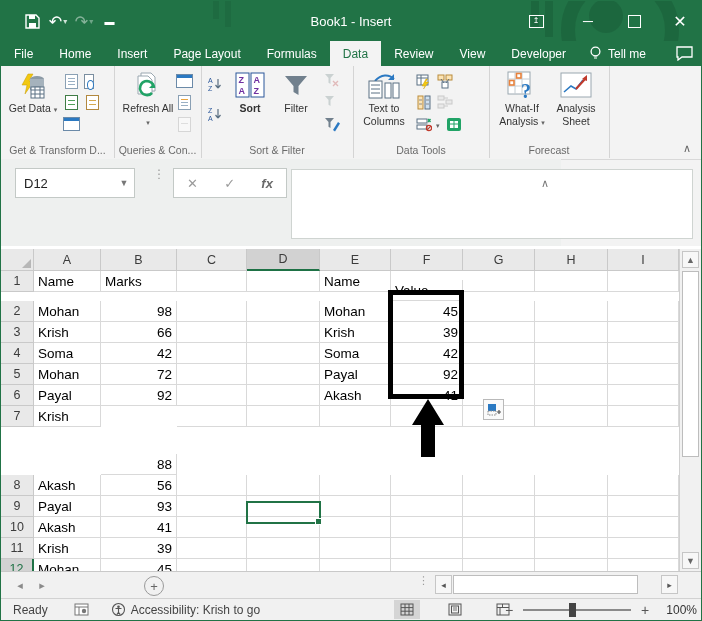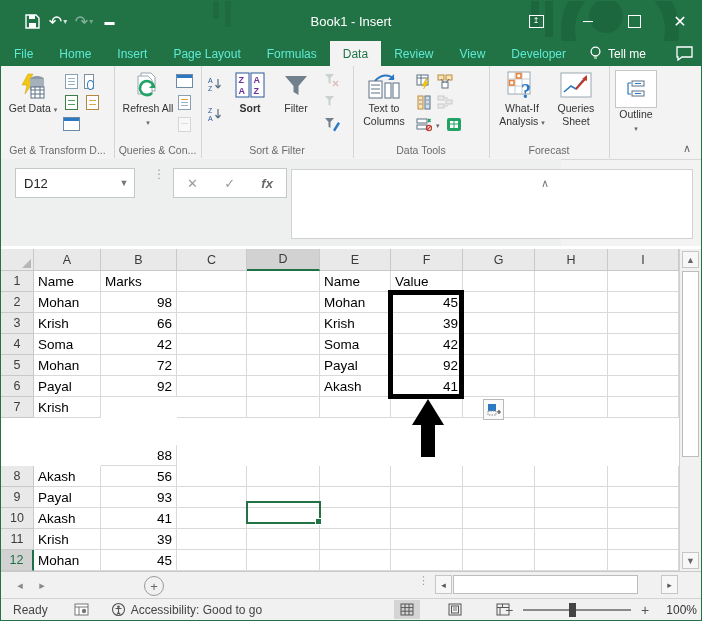--- a/index.html
+++ b/index.html
@@ -20,21 +20,21 @@
   .dim{opacity:.45;}
   #win-title{position:absolute;top:0;left:0;width:700px;height:40px;display:flex;align-items:center;justify-content:center;color:#fff;font-size:13px;}
   #user-area{position:absolute;right:188px;top:0;height:40px;display:flex;align-items:center;gap:9px;color:#fff;font-size:12px;}
   #avatar{width:26px;height:26px;border-radius:50%;background:#d9d9d9;color:#8a8a8a;display:flex;align-items:center;justify-content:center;font-size:12px;}
   .winctl{position:absolute;top:0;height:40px;width:34px;display:flex;align-items:center;justify-content:center;color:#fff;font-size:14px;}
   #ribbon-display-btn{right:148px;}
   #min-btn{right:96px;}#max-btn{right:50px;}#close-btn{right:4px;font-size:16px;}
   .boxglyph{width:13px;height:11px;border:1.5px solid #fff;display:flex;align-items:center;justify-content:center;font-size:8px;line-height:1;}
   
   #tabrow{position:absolute;left:0;top:40px;width:700px;height:25px;background:#217346;display:flex;align-items:stretch;}
-  .tab{color:#5eead4;font-size:12px;display:flex;align-items:center;padding:0 13px;cursor:default;}
+  .tab{color:#ffffff;font-size:12px;display:flex;align-items:center;padding:0 13px;cursor:default;}
   .tab.active{background:#f3f3f3;color:#217346;}
   #tellme{display:flex;align-items:center;gap:6px;color:#fff;font-size:12px;padding:0 10px;}
   #comment-btn{position:absolute;right:8px;top:0;height:25px;display:flex;align-items:center;}
   
   #ribbon{position:absolute;left:0;top:65px;width:700px;height:93px;background:#f3f3f3;border-bottom:1px solid #d8d8d8;}
   .rgroup{position:absolute;top:0;height:92px;border-right:1px solid #d4d4d4;}
   .glabel{position:absolute;bottom:2px;left:0;right:0;text-align:center;font-size:10.5px;color:#6a6a6a;white-space:nowrap;overflow:hidden;}
   .bigbtn{position:absolute;top:4px;width:54px;display:flex;flex-direction:column;align-items:center;}
   .bigbtn .bicon{height:32px;display:flex;align-items:center;justify-content:center;}
   .bigbtn .blabel{font-size:10.5px;color:#333;text-align:center;line-height:1.25;width:54px;}
@@ -403,38 +403,25 @@
       </div>
       <div class="bigbtn" style="left:60px;">
         <div class="bicon">
           <svg width="32" height="28" viewBox="0 0 32 28">
             <rect x="1" y="1" width="30" height="24" fill="#fff" stroke="#9aa7b0"></rect>
             <path d="M4 20l7-6 5 3 7-9" fill="none" stroke="#2b79c2" stroke-width="1.6"></path>
             <path d="M16 17l10-11" fill="none" stroke="#c0392b" stroke-width="2"></path>
               <path d="M27 3v6l-5-2z" fill="#c0392b"></path>
           </svg>
         </div>
-        <div class="blabel">Queries Sheet</div>
+        <div class="blabel">Analysis Sheet</div>
       </div>
       <div class="glabel">Forecast</div>
     </div>
 
-    <div class="rgroup" style="left:608px;width:54px;border-right:none;">
-      <div class="bigbtn" style="left:5px;width:44px;">
-        <div class="bicon" style="width:40px;height:36px;border:1px solid #c6c6c6;background:#fff;">
-          <svg width="22" height="20" viewBox="0 0 22 20">
-              <rect x="7" y="2" width="12" height="5" fill="#fff" stroke="#5b7083"></rect>
-              <rect x="7" y="12" width="12" height="5" fill="#fff" stroke="#5b7083"></rect>
-              <path d="M3 4h3M3 4v11h3M10 4.5h6M10 14.5h6" stroke="#2b79c2" stroke-width="1.2" fill="none"></path>
-            </svg>
-        </div>
-        <div class="blabel" style="width:44px;"><span>Outline</span><br><span class="caret">▾</span></div>
-      </div>
-      <div class="glabel"></div>
-    </div>
 
     <div id="collapse-ribbon">∧</div>
   </div>
 
   <div id="formulaband">
     <div id="namebox">
       <span class="nval">D12</span>
       <span class="ncaret">▼</span>
     </div>
     <div class="vdots">⋮</div>
@@ -461,21 +448,21 @@
           <div class="colhdr" style="width: 73px;">H</div>
           <div class="colhdr" style="width: 71px;">I</div>
         </div>
         <div class="hrow">
           <div class="rowhdr">1</div>
           <div class="cell l" style="width: 67px;">Name</div>
           <div class="cell l" style="width: 76px;">Marks</div>
           <div class="cell l" style="width: 70px;"></div>
           <div class="cell l" style="width: 73px;"></div>
           <div class="cell l" style="width: 71px;">Name</div>
-          <div class="cell l" style="width: 72px;">Value</div>
+          <div class="cell l" style="width: 72px; margin-top: 9px;">Value</div>
           <div class="cell l" style="width: 72px;"></div>
           <div class="cell l" style="width: 73px;"></div>
           <div class="cell l" style="width: 71px;"></div>
         </div>
         <div class="hrow">
           <div class="rowhdr">2</div>
           <div class="cell l" style="width: 67px;">Mohan</div>
           <div class="cell r" style="width: 76px;">98</div>
           <div class="cell l" style="width: 70px;"></div>
           <div class="cell l" style="width: 73px;"></div>
@@ -675,21 +662,21 @@
           <path d="M1 4h13M5 4v8" stroke="#777"></path>
           <circle cx="10" cy="8" r="2.2" fill="#777"></circle>
         </svg>
     </span>
     <span id="acc-wrap">
       <svg width="15" height="15" viewBox="0 0 15 15">
           <circle cx="7.5" cy="7.5" r="6" fill="none" stroke="#555" stroke-width="1.1"></circle>
           <circle cx="7.5" cy="4.7" r="1.3" fill="#555"></circle>
           <path d="M4.5 6.5h6M7.5 7v3.2M7.5 10.2 5.8 12.6M7.5 10.2l1.7 2.4" stroke="#555" stroke-width="1.1" fill="none"></path>
         </svg>
-      <span>Accessibility: Good to go</span>
+      <span>Accessibility: Krish to go</span>
     </span>
     <div id="viewbtns">
       <div class="viewbtn active">
         <svg width="14" height="13" viewBox="0 0 14 13">
             <rect x="1" y="1" width="12" height="11" fill="none" stroke="#555"></rect>
             <path d="M1 4.6h12M1 8.2h12M5 1v11M9 1v11" stroke="#555"></path>
           </svg>
       </div>
       <div class="viewbtn">
         <svg width="14" height="13" viewBox="0 0 14 13">

